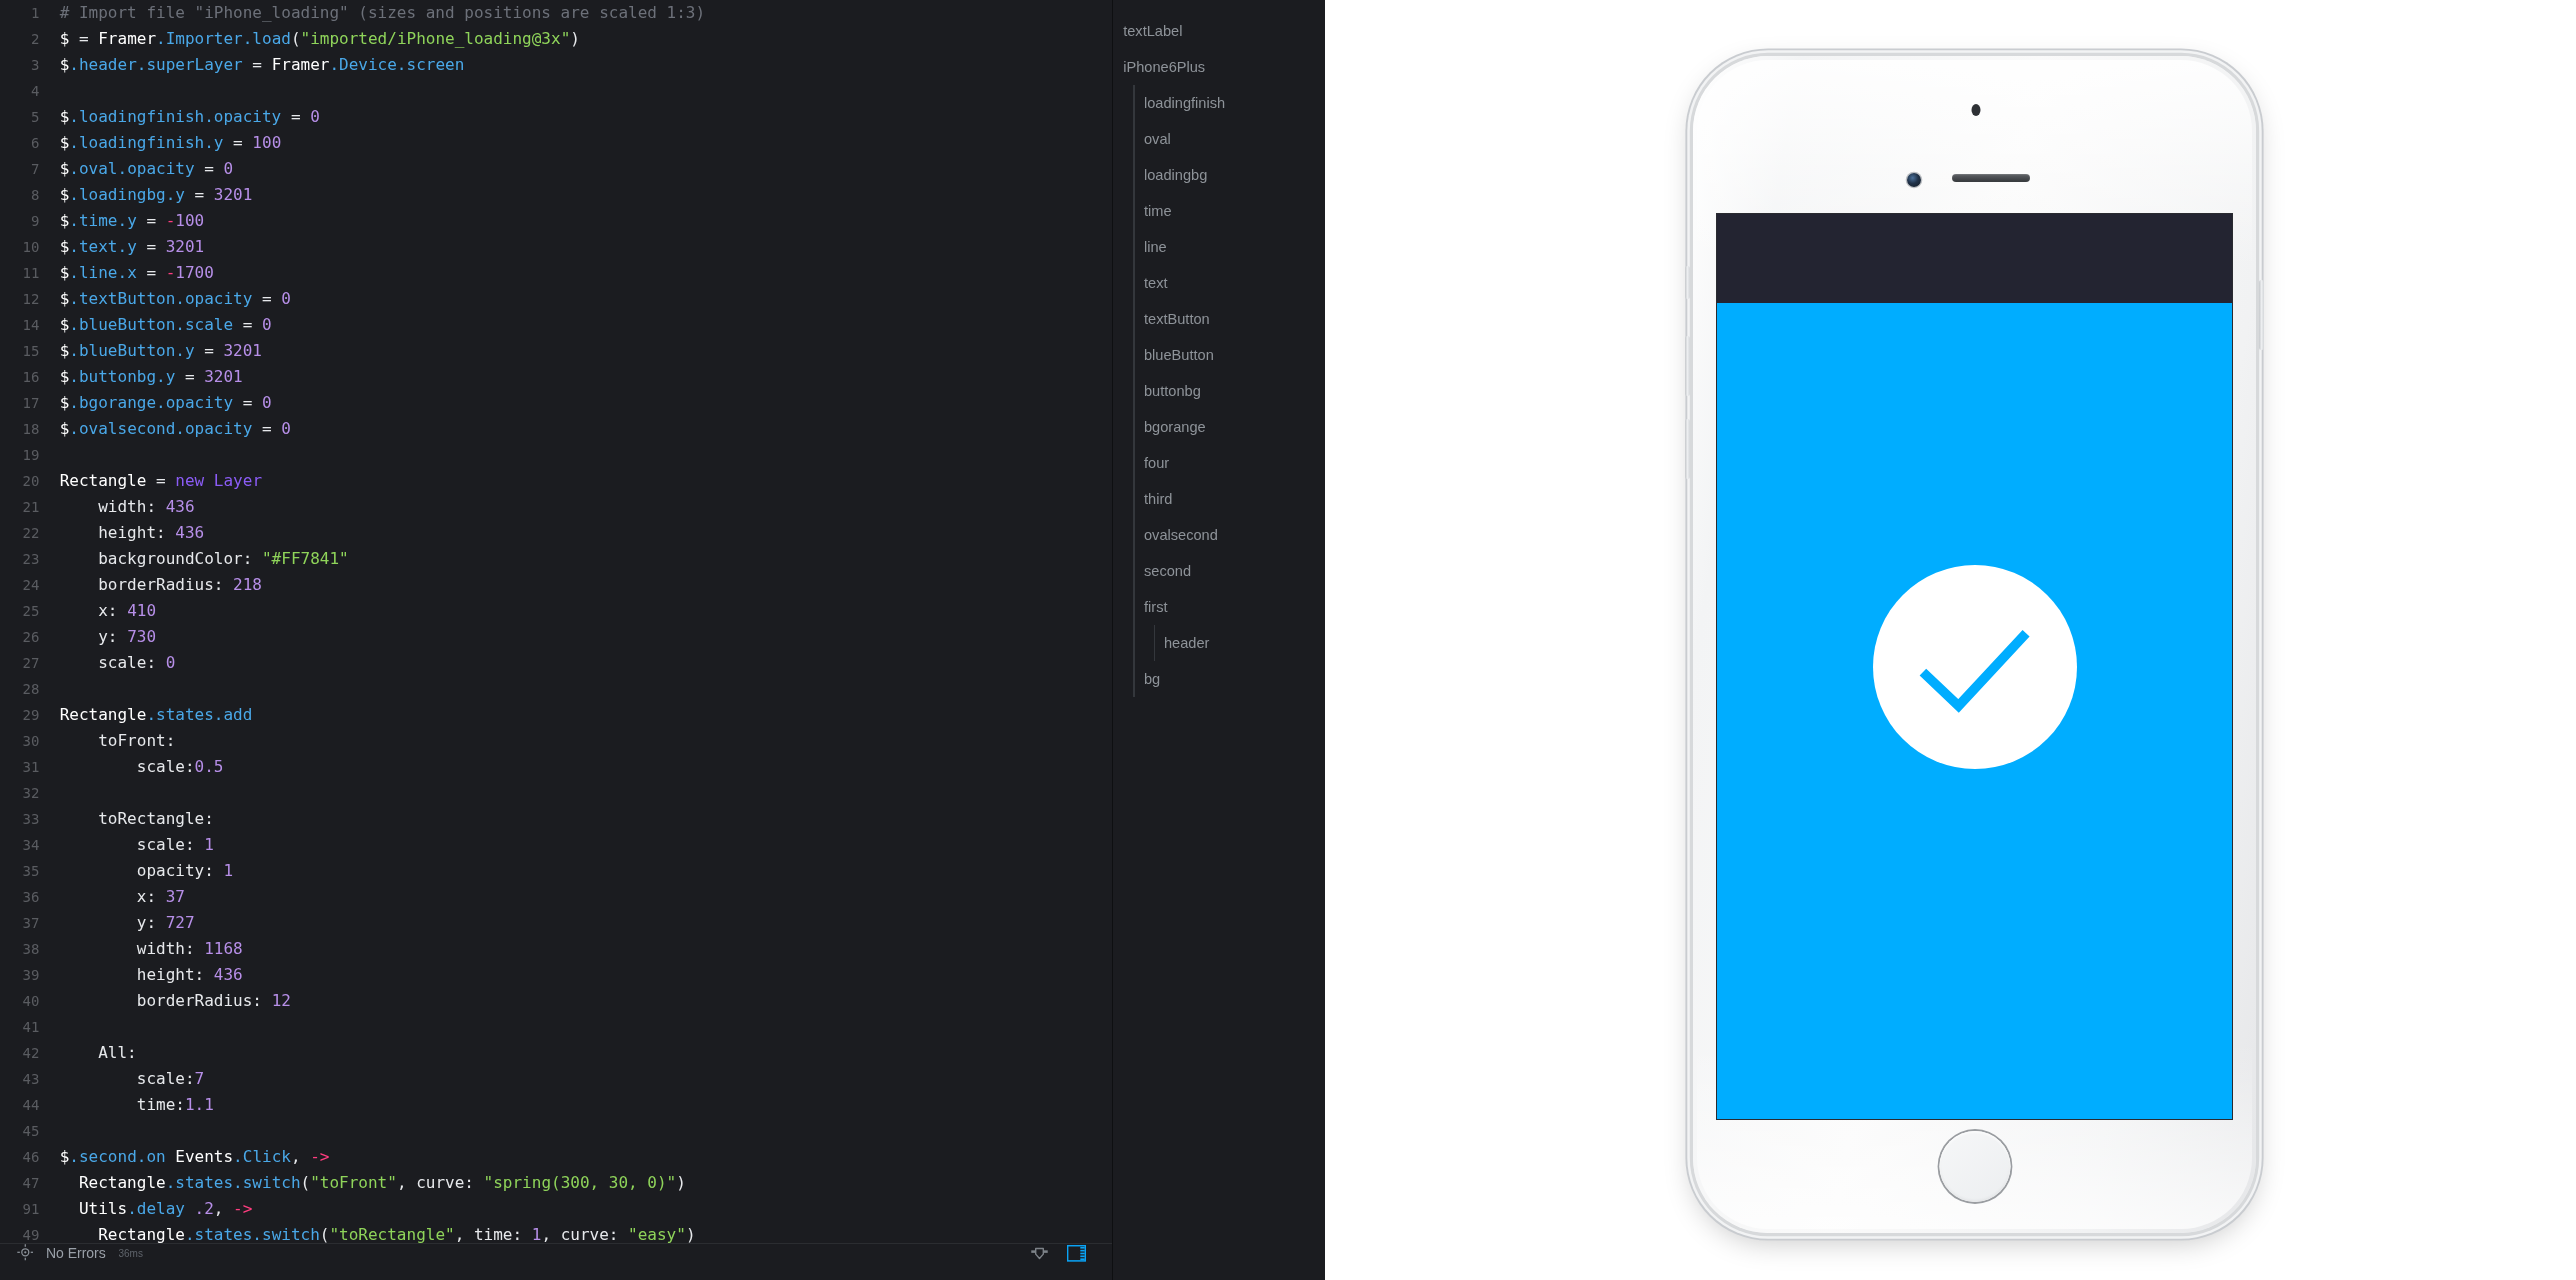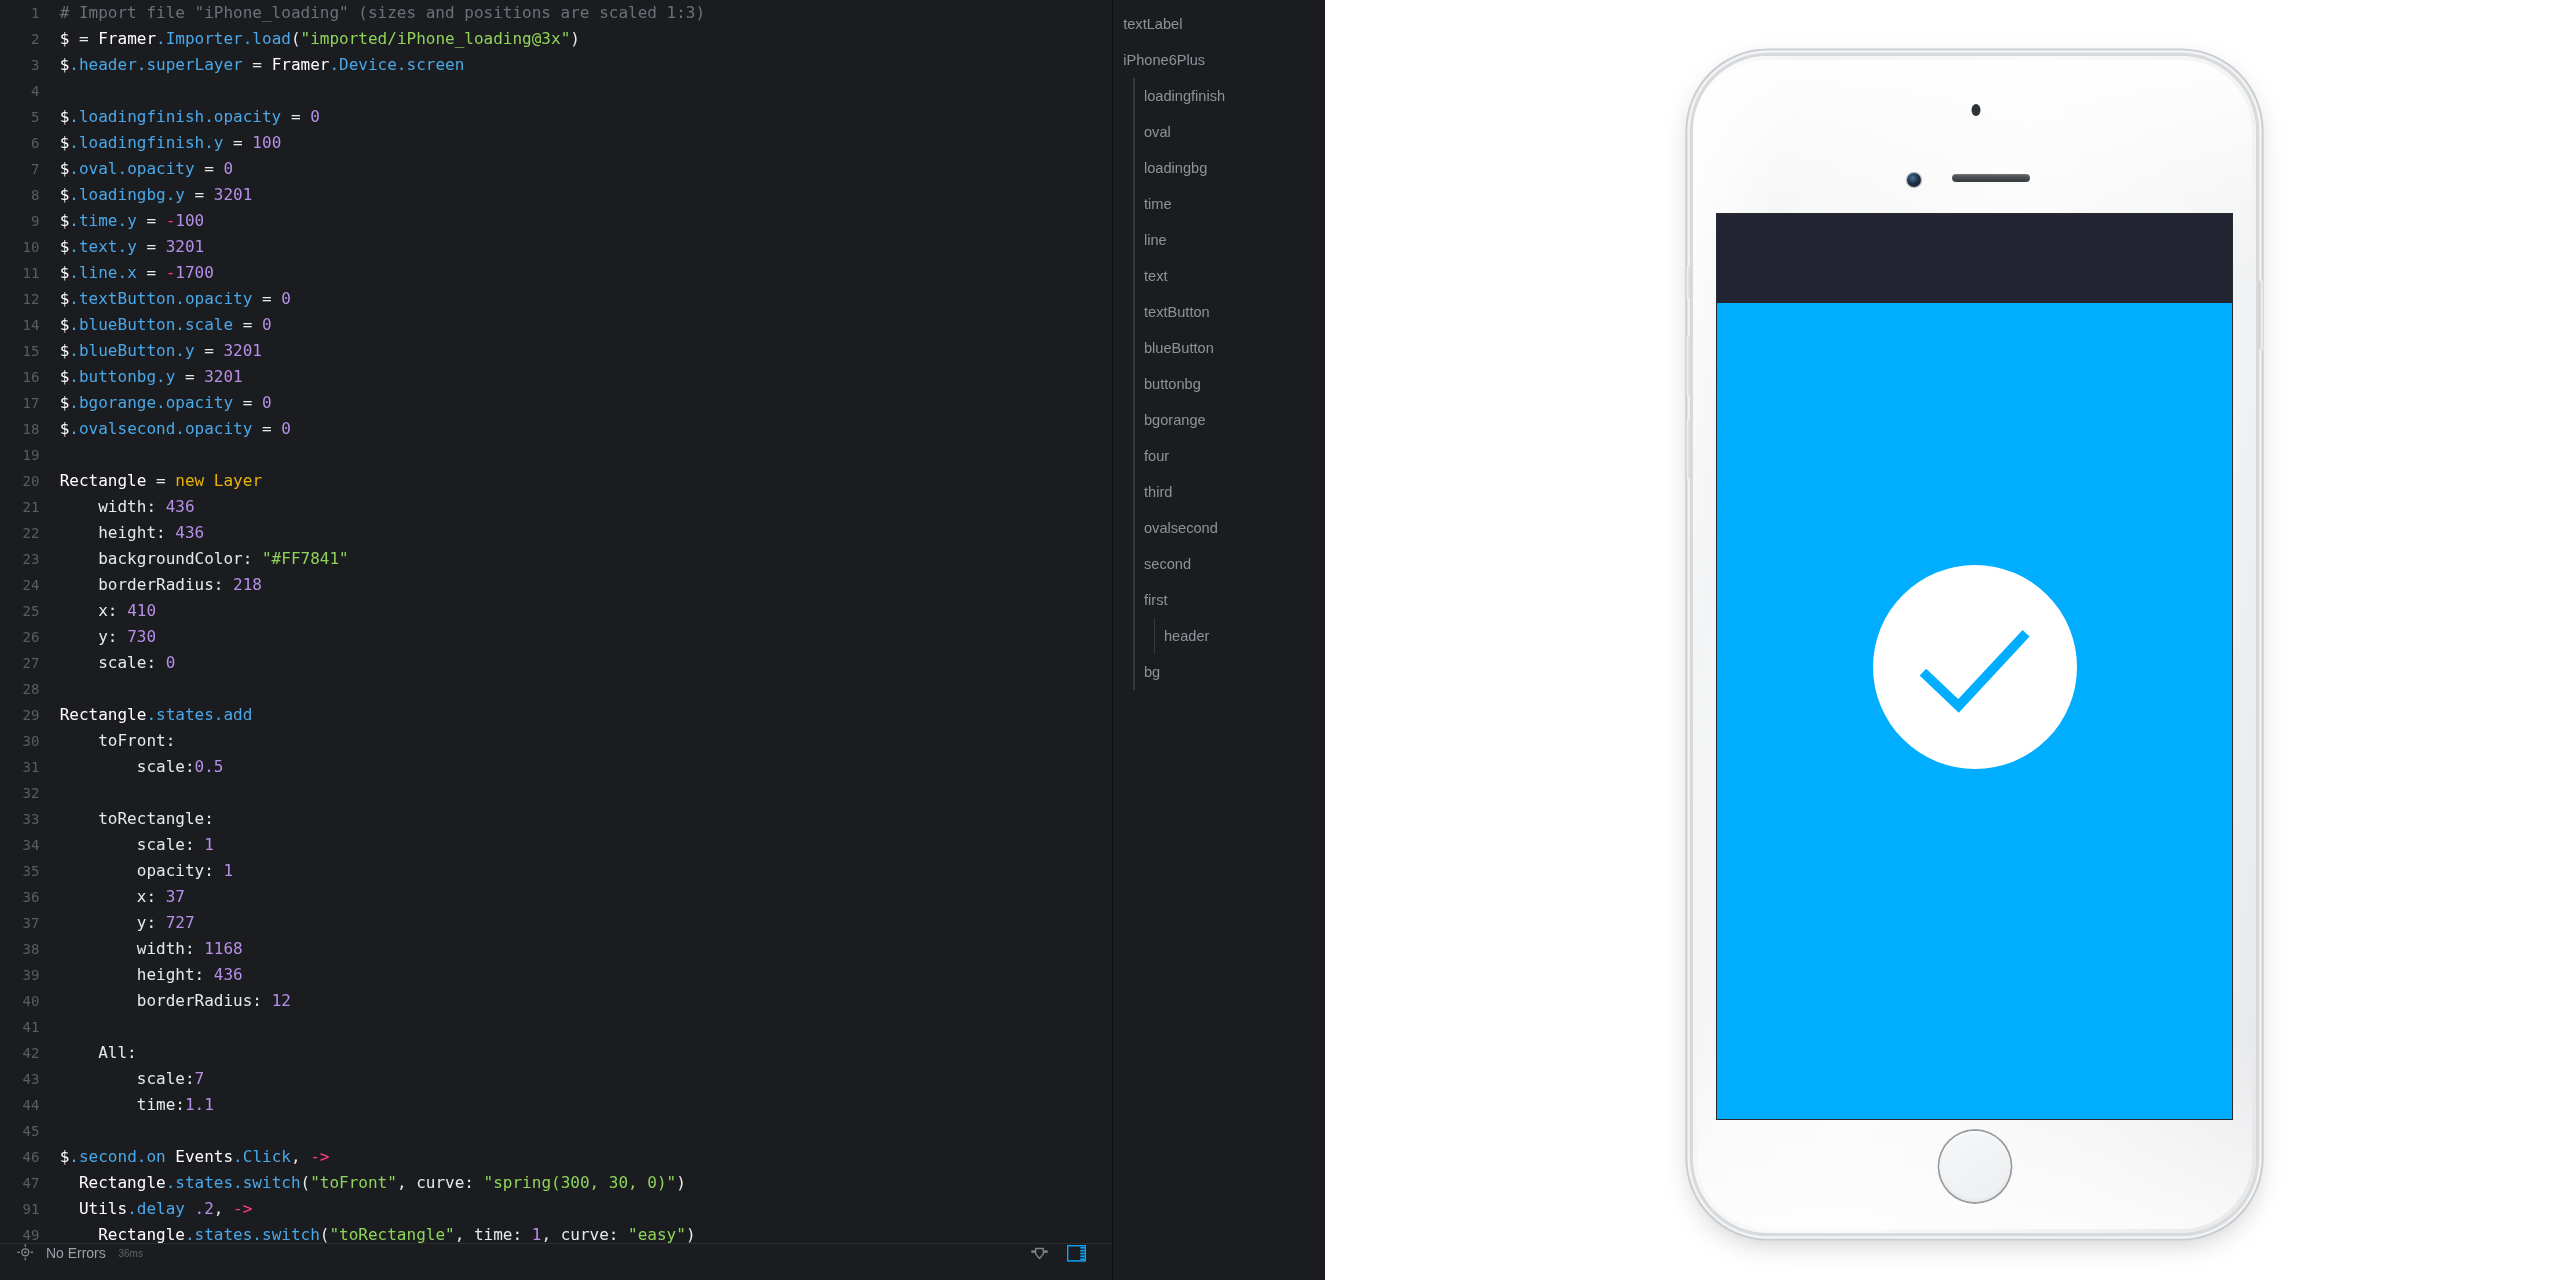--- a/index.html
+++ b/index.html
@@ -45,21 +45,21 @@
     user-select: none;
   }
   .ltxt { color: #e7e9ec; padding-left: 12.7px; }
 
   
   .t-com  { color: #6c7079; }
   .t-var  { color: #ffffff; }
   .t-prop { color: #4aa8e8; margin-top: 25px; }
   .t-str  { color: #8fd45a; }
   .t-num  { color: #b78fe8; }
-  .t-cls  { color: #eab308; }
+  .t-cls  { color: #8b5cf6; }
   .t-op   { color: #e7e9ec; }
   .t-arrow{ color: #ff3d7f; }
   .t-neg  { color: #ff3d7f; }
   .t-plain{ color: #e7e9ec; }
 
   
   #editor-status {
     position: absolute;
     left: 0; right: 0; bottom: 0;
     height: 38px;
@@ -75,21 +75,21 @@
   .status-time { font-size: 10px; color: #5f646b; font-family: "Liberation Sans", sans-serif; }
 
   
   #layer-panel {
     width: 213px;
     flex: 0 0 213px;
     height: 1281px;
     background: #1b1c20;
     border-left: 0.6px solid #0e0f11;
     position: relative;
-    padding-top: 6px;
+    padding-top: 13px;
     overflow: hidden;
   }
   .layer-row {
     height: 36px;
     display: flex;
     align-items: center;
     font-size: 14.6px;
     color: #8e9399;
     font-family: "Liberation Sans", sans-serif;
     position: relative;

